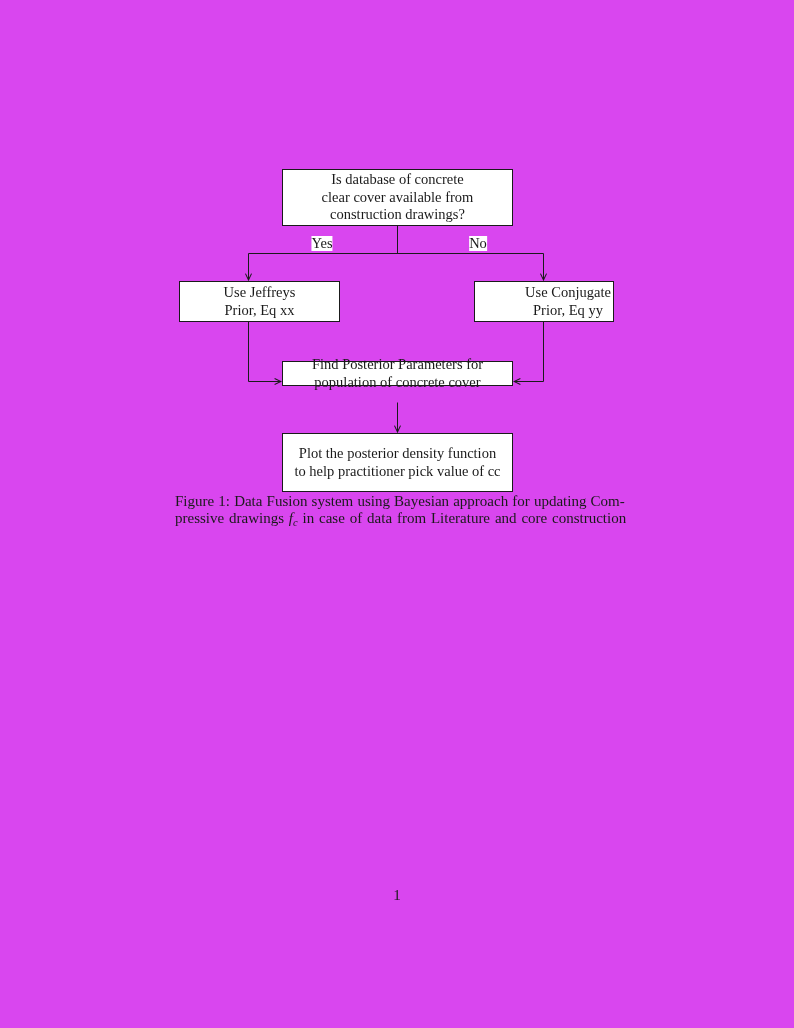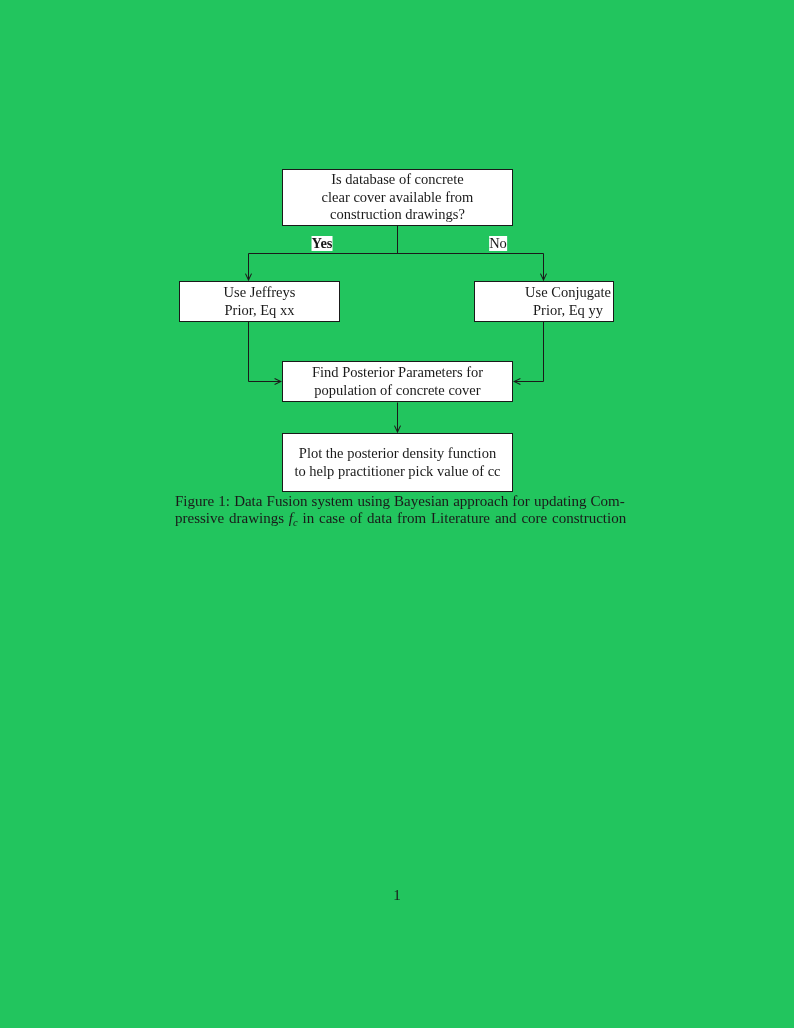--- a/index.html
+++ b/index.html
@@ -4,47 +4,47 @@
 <style>
   * { margin: 0; padding: 0; box-sizing: border-box; }
   html, body { background: #ffffff; }
   body {
     width: 794px; height: 1028px;
     position: relative;
     font-family: "Liberation Serif", "DejaVu Serif", serif;
     color: #1a1a1a;
     overflow: hidden;
   }
-  .page { position: absolute; inset: 0; background: #22c55e; }
+  .page { position: absolute; inset: 0; background: #d946ef; }
 
   
   .connectors { position: absolute; left: 0; top: 0; pointer-events: none; }
   .node {
     position: absolute;
     border: 1px solid #1a1a1a;
     background: #ffffff;
     display: flex; align-items: center; justify-content: center;
     text-align: center;
     font-size: 14.5px; line-height: 17.6px;
     white-space: pre;
   }
   #node-decision  { left: 282px; top: 169px; width: 231px; height: 57px; }
   #node-jeffreys  { left: 179px; top: 281px; width: 161px; height: 41px; }
   #node-conjugate { left: 474px; top: 281px; width: 140px; height: 41px; padding-left: 48px; }
-  #node-posterior { left: 282px; top: 361px; width: 231px; height: 41px; }
+  #node-posterior { left: 282px; top: 361px; width: 231px; height: 25px; }
   #node-plot      { left: 282px; top: 433px; width: 231px; height: 59px; }
 
   .branch-label {
     position: absolute;
     font-size: 14.5px; line-height: 14.5px;
     transform: translateX(-50%);
     background: #ffffff;
   }
-  #label-yes { left: 322px; top: 236px; font-weight: bold; }
-  #label-no  { left: 498px; top: 236px; }
+  #label-yes { left: 322px; top: 236px; }
+  #label-no  { left: 478px; top: 236px; }
 
   
   .caption {
     position: absolute;
     left: 163px; top: 493px; width: 472px;
     font-size: 15px; line-height: 17.4px;
   }
   .caption-line { white-space: nowrap; margin-left: 12px; }
   .js1 { word-spacing: 0.4px; }
   .js2 { word-spacing: 1.1px; }

